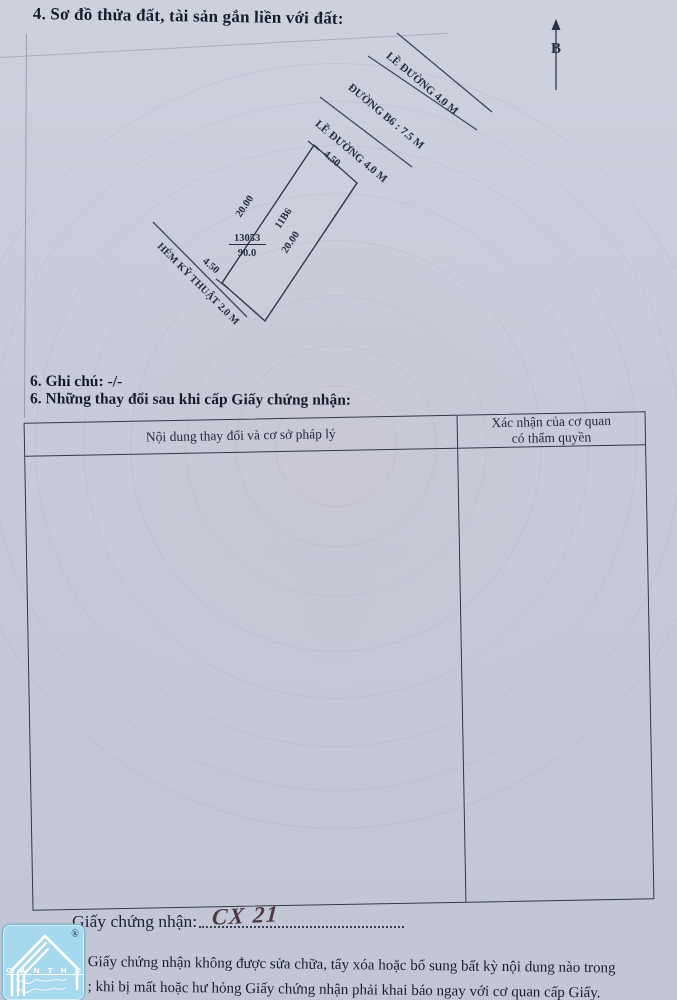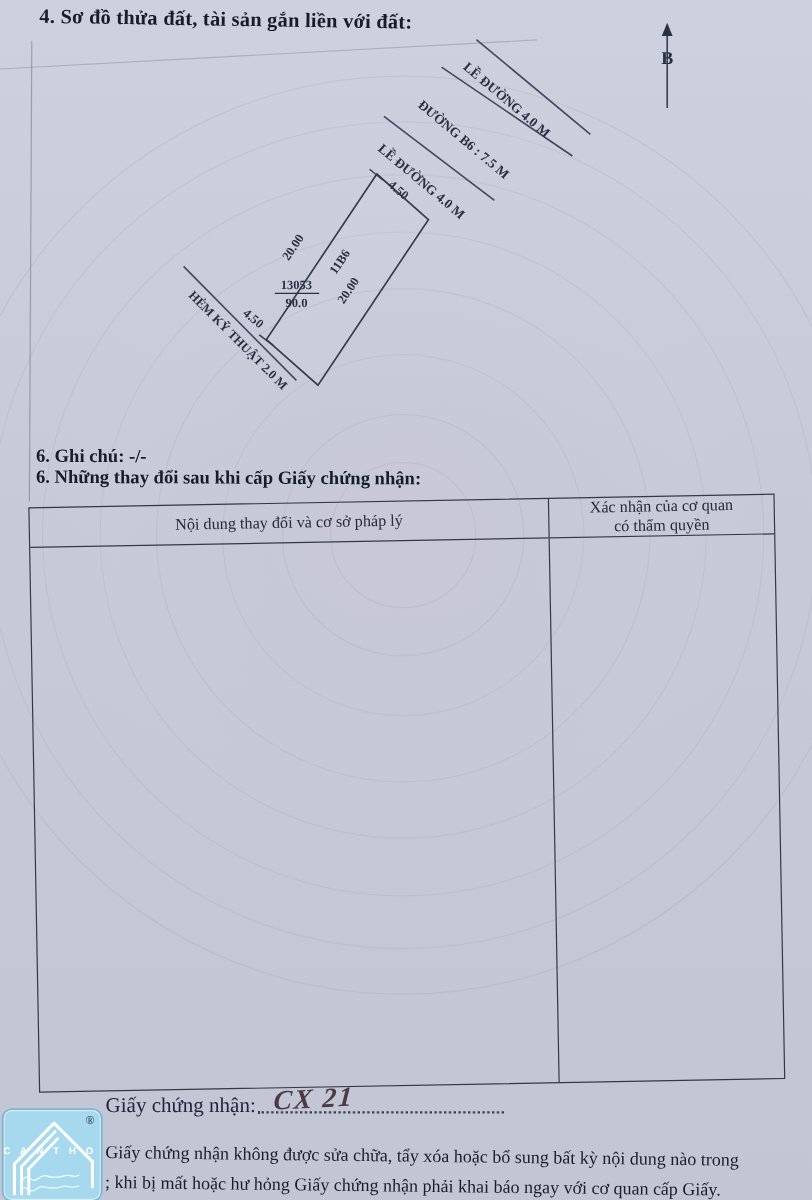--- a/index.html
+++ b/index.html
@@ -23,29 +23,29 @@
   .h6{left:30px;top:390px;font-size:15.5px;font-weight:bold;color:#171c2b;transform:rotate(0.25deg);}
   
   svg text{fill:#2a3042;font-family:"Liberation Serif","DejaVu Serif",serif;}
   
   .chg-table{left:28px;top:417px;width:620px;height:486px;border:1.6px solid #333848;transform:rotate(-1.05deg);transform-origin:center;display:flex;flex-direction:column;}
   .chg-head{display:flex;height:32px;border-bottom:1.6px solid #333848;font-size:13.5px;color:#262b3b;}
   .chg-body{display:flex;flex:1;}
   .c1{width:432px;border-right:1.4px solid #333848;display:flex;align-items:center;justify-content:center;}
   .c2{flex:1;text-align:center;display:flex;flex-direction:column;align-items:center;justify-content:center;line-height:1.15;}
   
-  .cert{left:88px;top:911px;width:332px;display:flex;align-items:center;font-size:17.5px;color:#20253a;}
+  .cert{left:72px;top:911px;width:332px;display:flex;align-items:center;font-size:17.5px;color:#20253a;}
   .cert .leader{flex:1;border-bottom:2px dotted #3a3f50;margin:0 0 4px 2px;height:0;align-self:flex-end;}
   .cert .hand{position:absolute;left:140px;top:-8px;font-size:23px;font-weight:600;font-style:italic;letter-spacing:1.5px;color:#4e3a45;transform:rotate(-3deg) skewX(-7deg);}
   
   .footnote{left:88px;top:949px;width:586px;font-size:15px;line-height:24.5px;color:#191d29;transform:rotate(0.7deg);transform-origin:left top;}
   
   .logo{left:3px;top:925px;width:81px;height:75px;background:#a6d8ee;border-radius:7px;box-shadow:0 0 0 1.5px #7fb6d0, inset 0 0 0 1px rgba(255,255,255,0.55);overflow:hidden;}
   .logo .bds{position:absolute;left:0;top:31px;width:100%;text-align:center;font-size:7.5px;font-weight:bold;letter-spacing:0.5px;color:#5d87a2;font-family:"Liberation Sans",sans-serif;margin-top:47px;}
-  .logo .cantho{position:absolute;left:0;top:30px;width:100%;text-align:left;font-size:8px;font-weight:bold;letter-spacing:3px;color:#ffffff;font-family:"Liberation Sans",sans-serif;}
+  .logo .cantho{position:absolute;left:0;top:41px;width:100%;text-align:right;font-size:8px;font-weight:bold;letter-spacing:3px;color:#ffffff;font-family:"Liberation Sans",sans-serif;text-decoration:underline;}
 </style>
 </head>
 <body>
 
 <div>
   <div class="wm" style="left:-47px;top:63px;width:764px;height:764px;border-color:rgba(150,132,164,0.16);"></div>
   <div class="wm" style="left:-9px;top:101px;width:688px;height:688px;border-color:rgba(150,132,164,0.13);"></div>
   <div class="wm" style="left:35px;top:145px;width:600px;height:600px;"></div>
   <div class="wm" style="left:83px;top:193px;width:504px;height:504px;border-color:rgba(150,132,164,0.12);"></div>
   <div class="wm" style="left:130px;top:240px;width:410px;height:410px;"></div>

